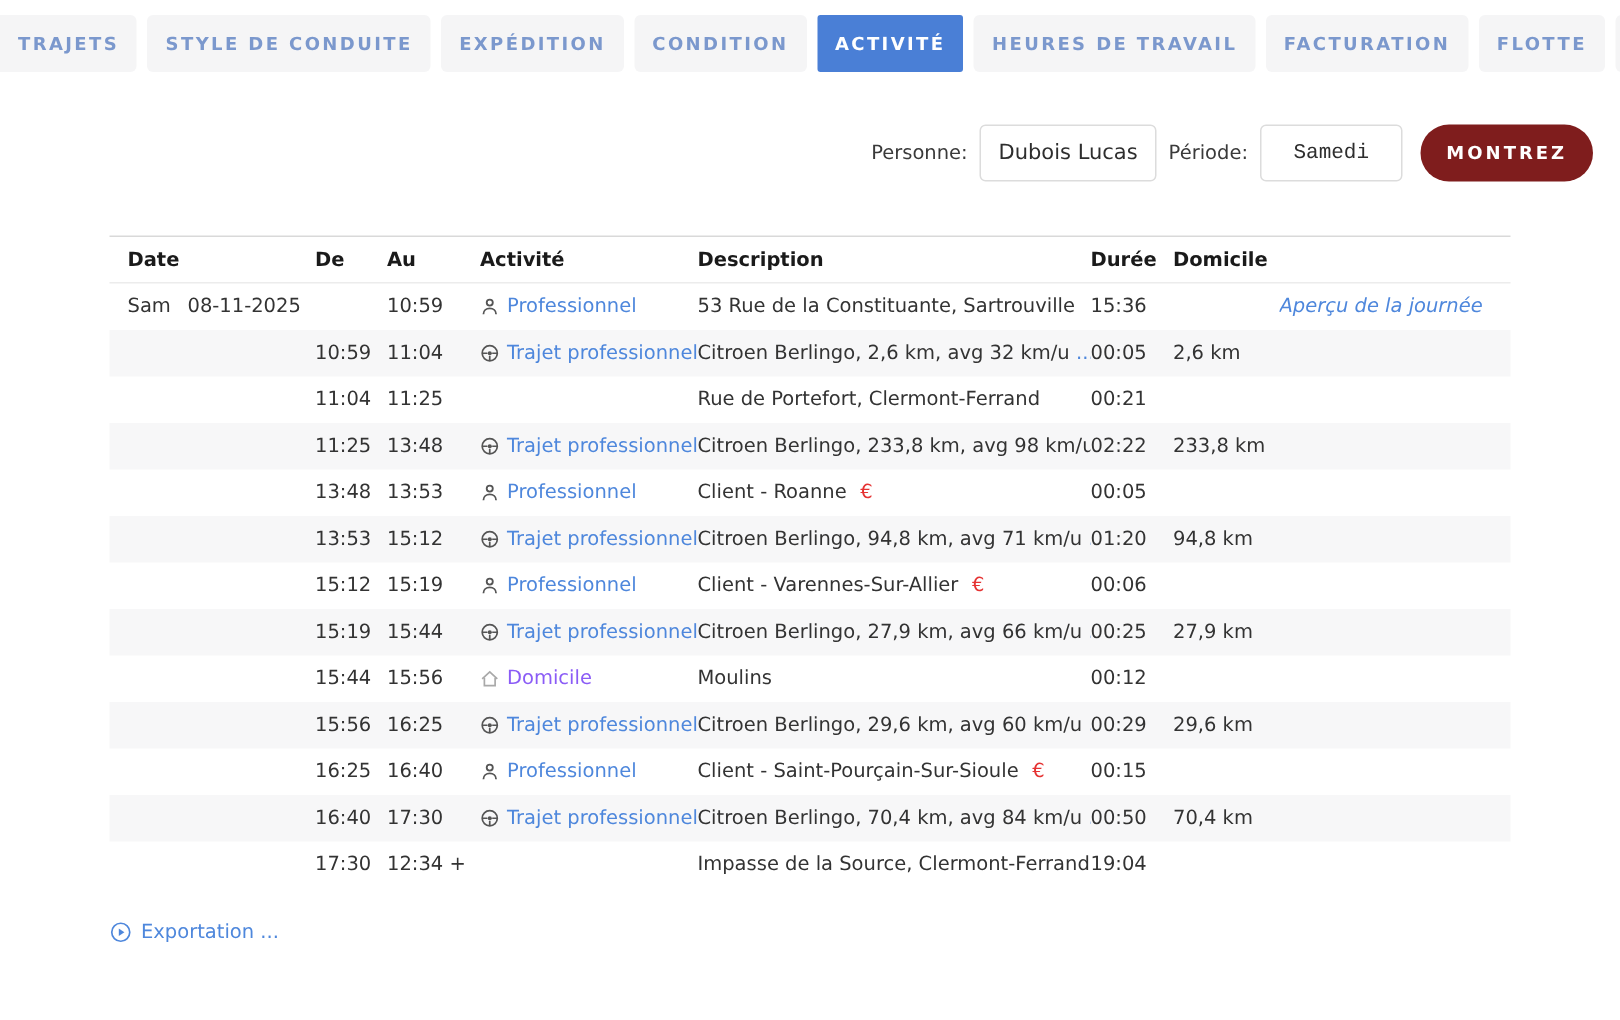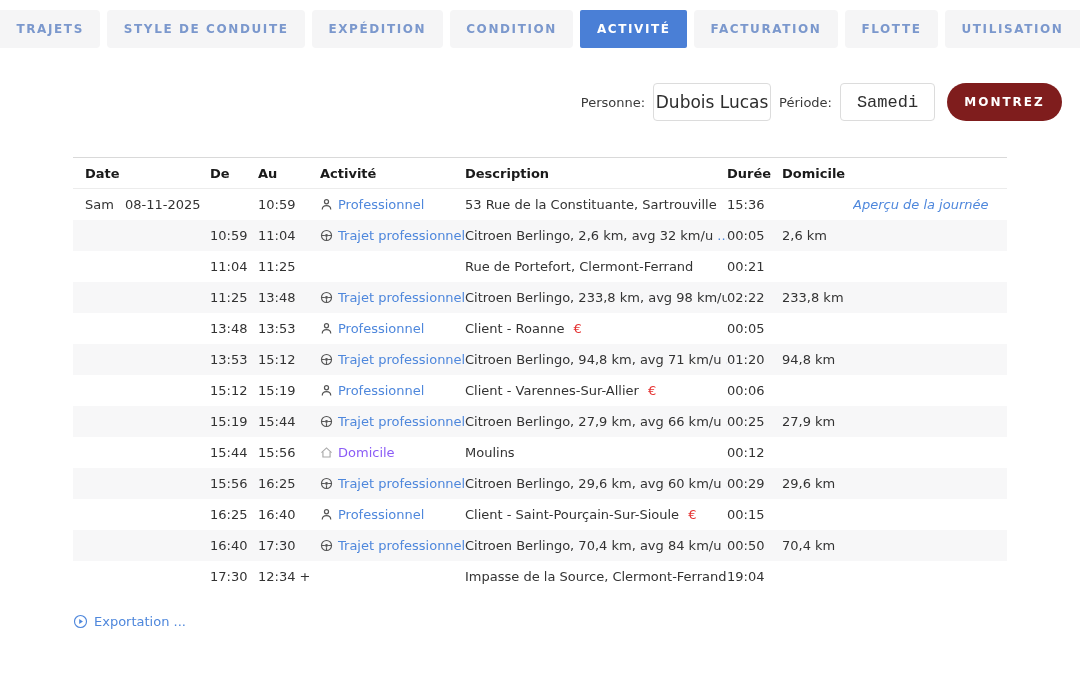--- a/index.html
+++ b/index.html
@@ -15,21 +15,21 @@
   .tab:first-child { border-top-left-radius:0; border-bottom-left-radius:0; }
   .tab:last-child { border-top-right-radius:0; border-bottom-right-radius:0; }
   .tab.active { background:#4a7fd6; color:#ffffff; border-radius:2px; }
 
   
   .filters-wrap { display:flex; justify-content:flex-end; margin-top:35px; }
   .filters { display:flex; align-items:center; gap:8px; transform:translateX(-18px); }
   .flabel { font-size:13px; color:#3a3a3a; }
   .fselect { height:38px; border:1px solid #dcdcdc; border-radius:4px;
     display:flex; align-items:center; justify-content:center;
-    font-size:17px; color:#2e2e2e; cursor:pointer; background:#fff; }
+    font-size:14px; color:#2e2e2e; cursor:pointer; background:#fff; }
   .fselect.person { width:118px; }
   .fselect.period { width:95px; margin-right:4px;font-family:Liberation Mono, monospace; }
   .show-btn { height:38px; width:115px; border:none; border-radius:19px;
     background:#7f1d1d; color:#ffffff; font-size:12px; font-weight:700;
     letter-spacing:2px; cursor:pointer;
     font-family:"DejaVu Sans","Liberation Sans",sans-serif; }
 
   
   .table { margin:36px 73px 0 73px; border-top:1px solid #d9d9d9; }
   .thead, .trow { display:grid;
@@ -58,20 +58,21 @@
 <body>
 
 
 
 <nav class="tabbar" id="tabbar">
     <div class="tab">TRAJETS</div>
     <div class="tab">STYLE DE CONDUITE</div>
     <div class="tab">EXPÉDITION</div>
     <div class="tab">CONDITION</div>
     <div class="tab active">ACTIVITÉ</div>
+    <div class="tab">HEURES DE TRAVAIL</div>
     <div class="tab">FACTURATION</div>
     <div class="tab">FLOTTE</div>
     <div class="tab">UTILISATION</div>
   </nav>
 
 <div class="filters-wrap">
   <div class="filters">
     <span class="flabel">Personne:</span>
     <div class="fselect person">
       <span>Dubois Lucas</span>

